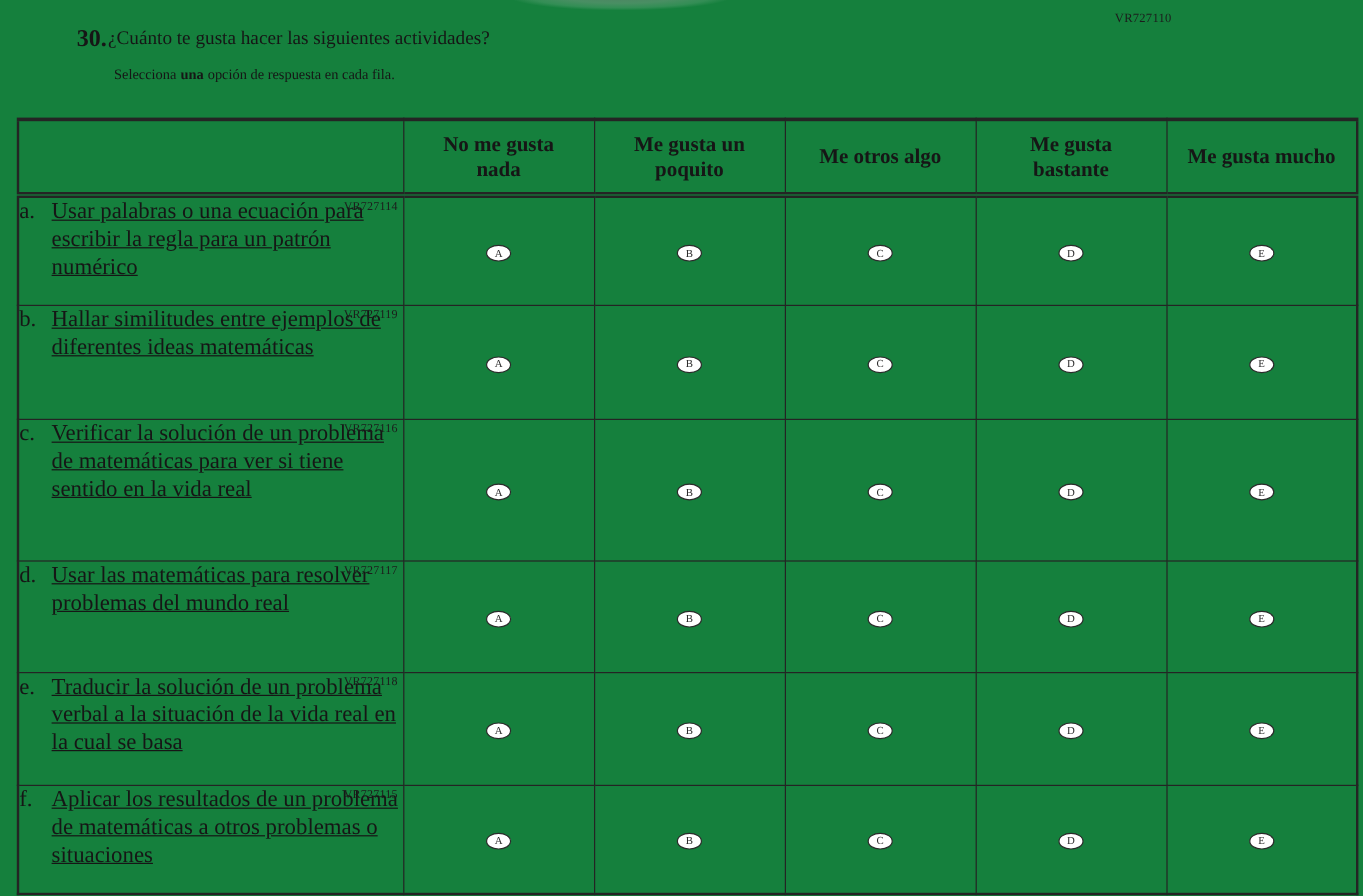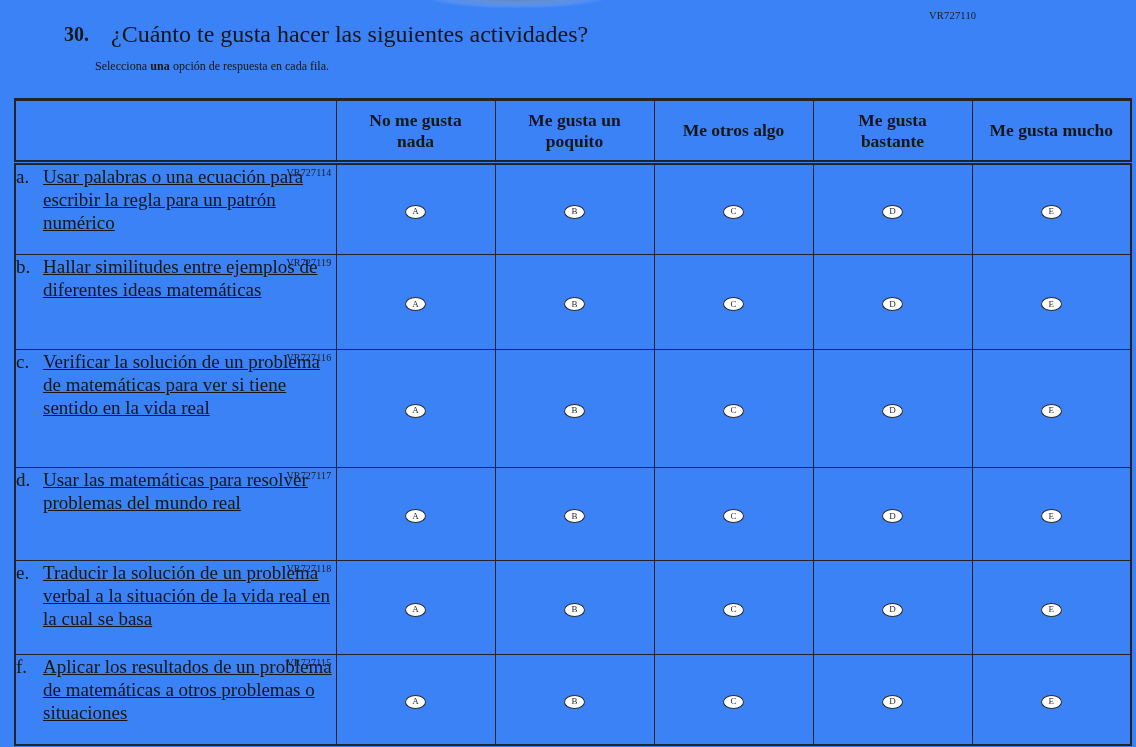--- a/index.html
+++ b/index.html
@@ -1,20 +1,20 @@
 <!DOCTYPE html>
 <html><head>
 <meta charset="utf-8">
 <style>
   html, body { margin: 0; padding: 0; background: #ffffff; }
   .page {
     position: relative;
     width: 1136px;
     height: 747px;
-    background: #3b82f6;
+    background: #15803d;
     overflow: hidden;
     font-family: "Liberation Serif", "DejaVu Serif", serif;
     color: #161616;
   }
 
   
   .smudge {
     position: absolute;
     left: 424px; top: -4px;
     width: 186px; height: 15px;
@@ -30,21 +30,21 @@
     position: absolute;
     left: 929px; top: 10px;
     font-size: 10.5px;
     letter-spacing: 0.2px;
     color: #1c1c1c;
   }
 
   .q-block { position: absolute; left: 64px; top: 21px; width: 980px; }
   .q-line { display: flex; align-items: center; }
   .q-num { font-weight: bold; font-size: 20px; width: 24px; flex: 0 0 24px; }
-  .q-text { font-size: 24px; margin-left: 23px; }
+  .q-text { font-size: 16px; margin-left: 2px; }
   .q-instr { font-size: 12px; margin-left: 31px; margin-top: 11px; }
   .q-instr .sp { margin-right: 0.28em; }
   .q-instr .b { font-weight: bold; margin-right: 0.28em; }
 
   table.grid {
     position: absolute;
     left: 14px; top: 98px;
     width: 1116px;
     border-collapse: collapse;
     table-layout: fixed;

